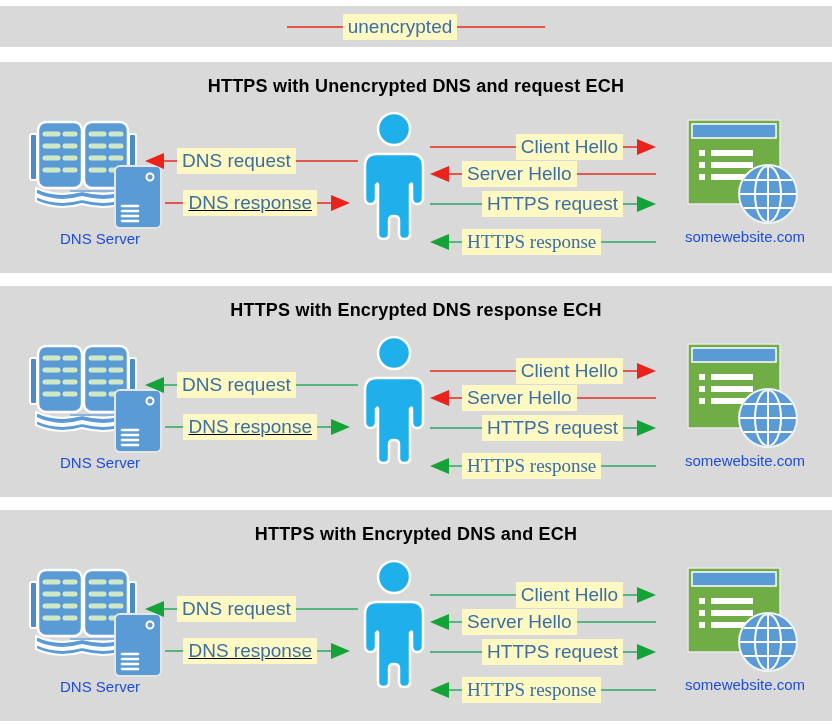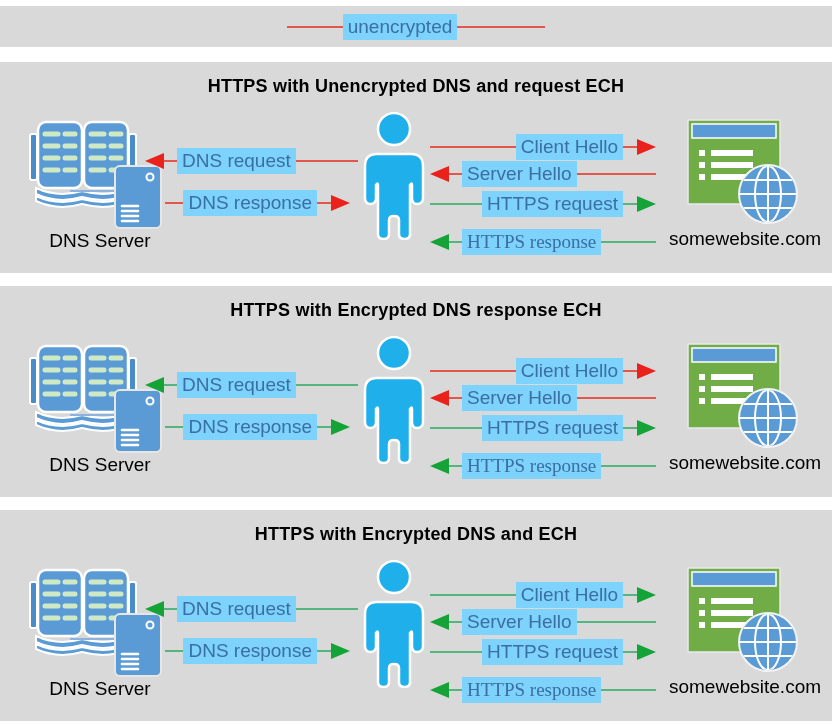--- a/index.html
+++ b/index.html
@@ -18,49 +18,49 @@
   .col-green{--line:#55b57e;--head:#14a336;}
 
   
   .panel{position:relative;width:832px;height:211px;background:#d9d9d9;
     margin-bottom:13px;overflow:hidden;}
   .panel:last-child{margin-bottom:5px;}
   .panel-title{margin:0;padding-top:14px;text-align:center;
     font-size:18px;font-weight:700;color:#000000;letter-spacing:.2px;}
 
   
-  .box-label{background:#7dd3fc;color:#3b6ea5;font-size:19px;line-height:26px;
+  .box-label{background:#fef9c3;color:#3b6ea5;font-size:19px;line-height:26px;
     padding:0 5px;white-space:nowrap;flex:0 0 auto;}
 
   
   .arrow{position:absolute;display:flex;align-items:center;height:27px;}
   .seg{flex:1;min-width:10px;height:0;border-top:2px solid var(--line);}
   .head-l{width:0;height:0;border-top:8px solid transparent;
     border-bottom:8px solid transparent;border-right:19px solid var(--head);flex:0 0 auto;}
   .head-r{width:0;height:0;border-top:8px solid transparent;
     border-bottom:8px solid transparent;border-left:19px solid var(--head);flex:0 0 auto;}
   .dir-left .s1{flex:0 0 13px;}
   .dir-right .s2{flex:0 0 14px;}
 
   
   .a-dnsreq  {left:145px;top:85px; width:213px;}
-  .a-dnsresp {left:165px;top:127px;width:185px;}
+  .a-dnsresp {left:165px;top:127px;width:185px;text-decoration:underline;}
   .a-client  {left:430px;top:64px; width:226px;margin-top:7px;}
   .a-server  {left:430px;top:98px; width:226px;}
   .a-httpreq {left:430px;top:128px;width:226px;}
   .a-httpresp{left:430px;top:166px;width:226px;font-family:Liberation Serif, serif;}
 
   
   .book-icon{position:absolute;left:28px;top:56px;}
   .connector{position:absolute;left:70px;top:128px;width:50px;height:0;
     border-top:2px solid #8db3dc;}
   .server-icon{position:absolute;left:112px;top:102px;}
   .person-icon{position:absolute;left:357px;top:50px;}
   .website-icon{position:absolute;left:686px;top:56px;}
-  .caption{position:absolute;color:#000000;font-size:19px;text-align:center;}
+  .caption{position:absolute;color:#1d4ed8;font-size:15px;text-align:center;}
   .cap-dns{left:25px;top:168px;width:150px;}
   .cap-web{left:662px;top:166px;width:166px;}
 </style>
 </head>
 <body>
 
 <div class="legend">
   <div class="legend-item col-red">
     <span class="legend-line l1"></span>
     <span class="box-label">unencrypted</span>

